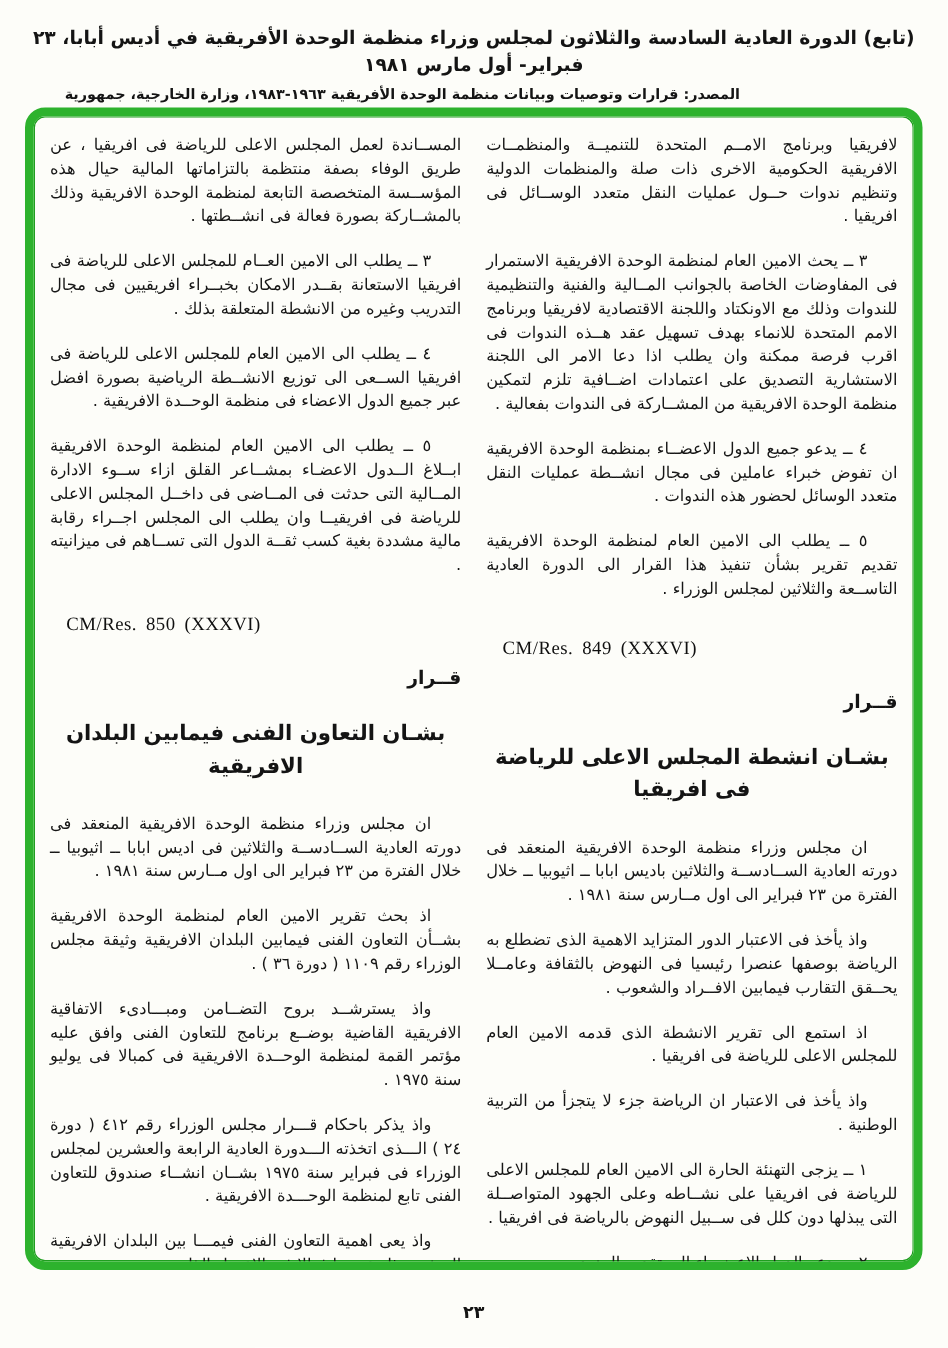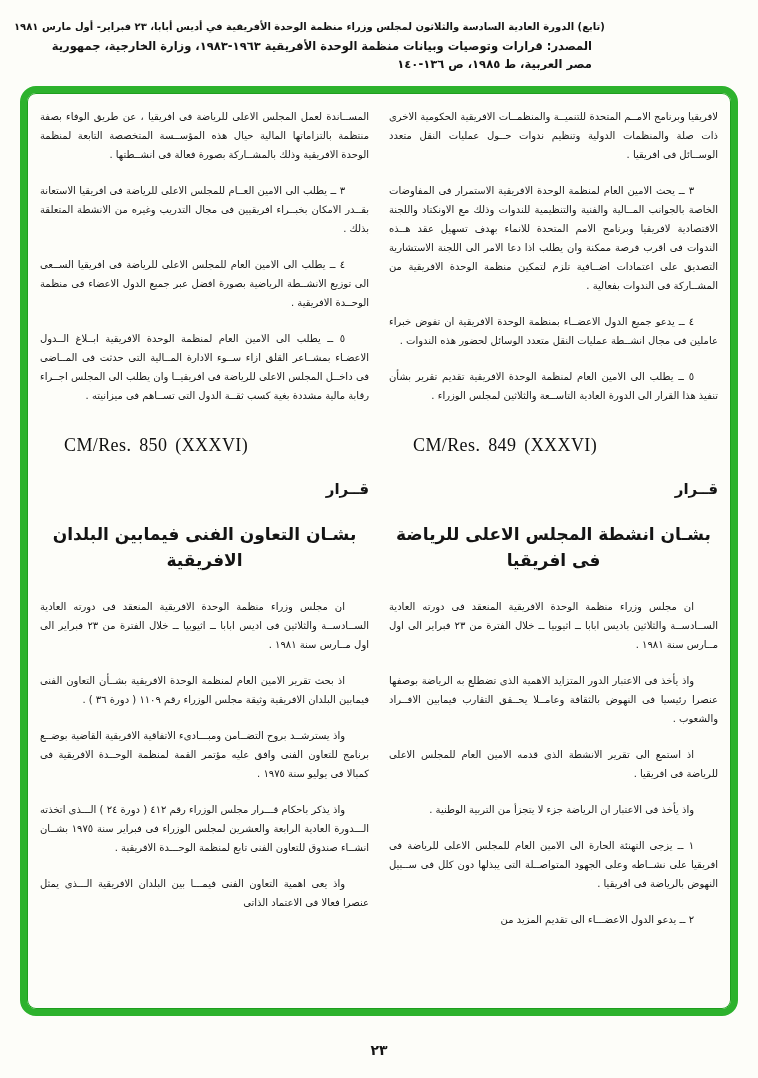--- a/index.html
+++ b/index.html
@@ -5,46 +5,46 @@
   * { box-sizing: border-box; }
   html,body { margin:0; padding:0; }
   body { width:758px; background:#ffffff; }
   .page {
     position:relative; width:758px; height:1078px;
     background:#fdfdf9; overflow:hidden;
     font-family:"DejaVu Sans", sans-serif; color:#141414;
   }
   .header { padding-top:20px; }
   .header-line1 {
-    direction:rtl; text-align:left; font-weight:bold;
-    font-size:10px; line-height:1.45; padding:0 14px;
+    direction:rtl; text-align:center; font-weight:bold;
+    font-size:15px; line-height:1.45; padding:0 14px;
   }
   .header-line2 {
     direction:rtl; text-align:right; font-weight:bold;
     font-size:11.5px; line-height:1.6;
     padding-right:166px; padding-left:40px; margin-top:2px;
   }
   .frame {
     position:absolute; left:20px; top:86px; width:718px; height:930px;
     border:7px solid #2db22d; border-radius:16px;
     background:#fdfdf9; padding:12px 13px 6px 13px; overflow:hidden;
     box-shadow: inset 0 0 0 1px #1f9e1f;
   }
   .cols { display:flex; direction:ltr; gap:20px; height:100%; }
   .col { flex:1 1 0; min-width:0; padding-top:2px; }
   p.ar {
     direction:rtl; text-align:justify; text-align-last:right;
-    font-size:10px; line-height:19px; margin:0 0 17px; color:#161616;
+    font-size:13px; line-height:19px; margin:0 0 17px; color:#161616;
   }
   p.ind { text-indent:24px; }
   .res-code {
     direction:ltr; text-align:left;
-    font-family:"Liberation Serif", serif; font-size:18px;
+    font-family:"Liberation Serif", serif; font-size:15px;
     letter-spacing:0.4px; color:#101010;
-    margin:30px 16px 24px; padding-left:8px; word-spacing:3px;
+    margin:30px 5px 24px; padding-left:8px; word-spacing:3px;
   }
   .qarar {
     direction:rtl; font-weight:bold;
     font-size:15px; margin:0 0 24px; letter-spacing:0.5px;
   }
   .subtitle {
     direction:rtl; text-align:center; font-weight:bold;
     font-size:17px; margin:0 0 24px; line-height:1.5;
   }
   .page-number {

